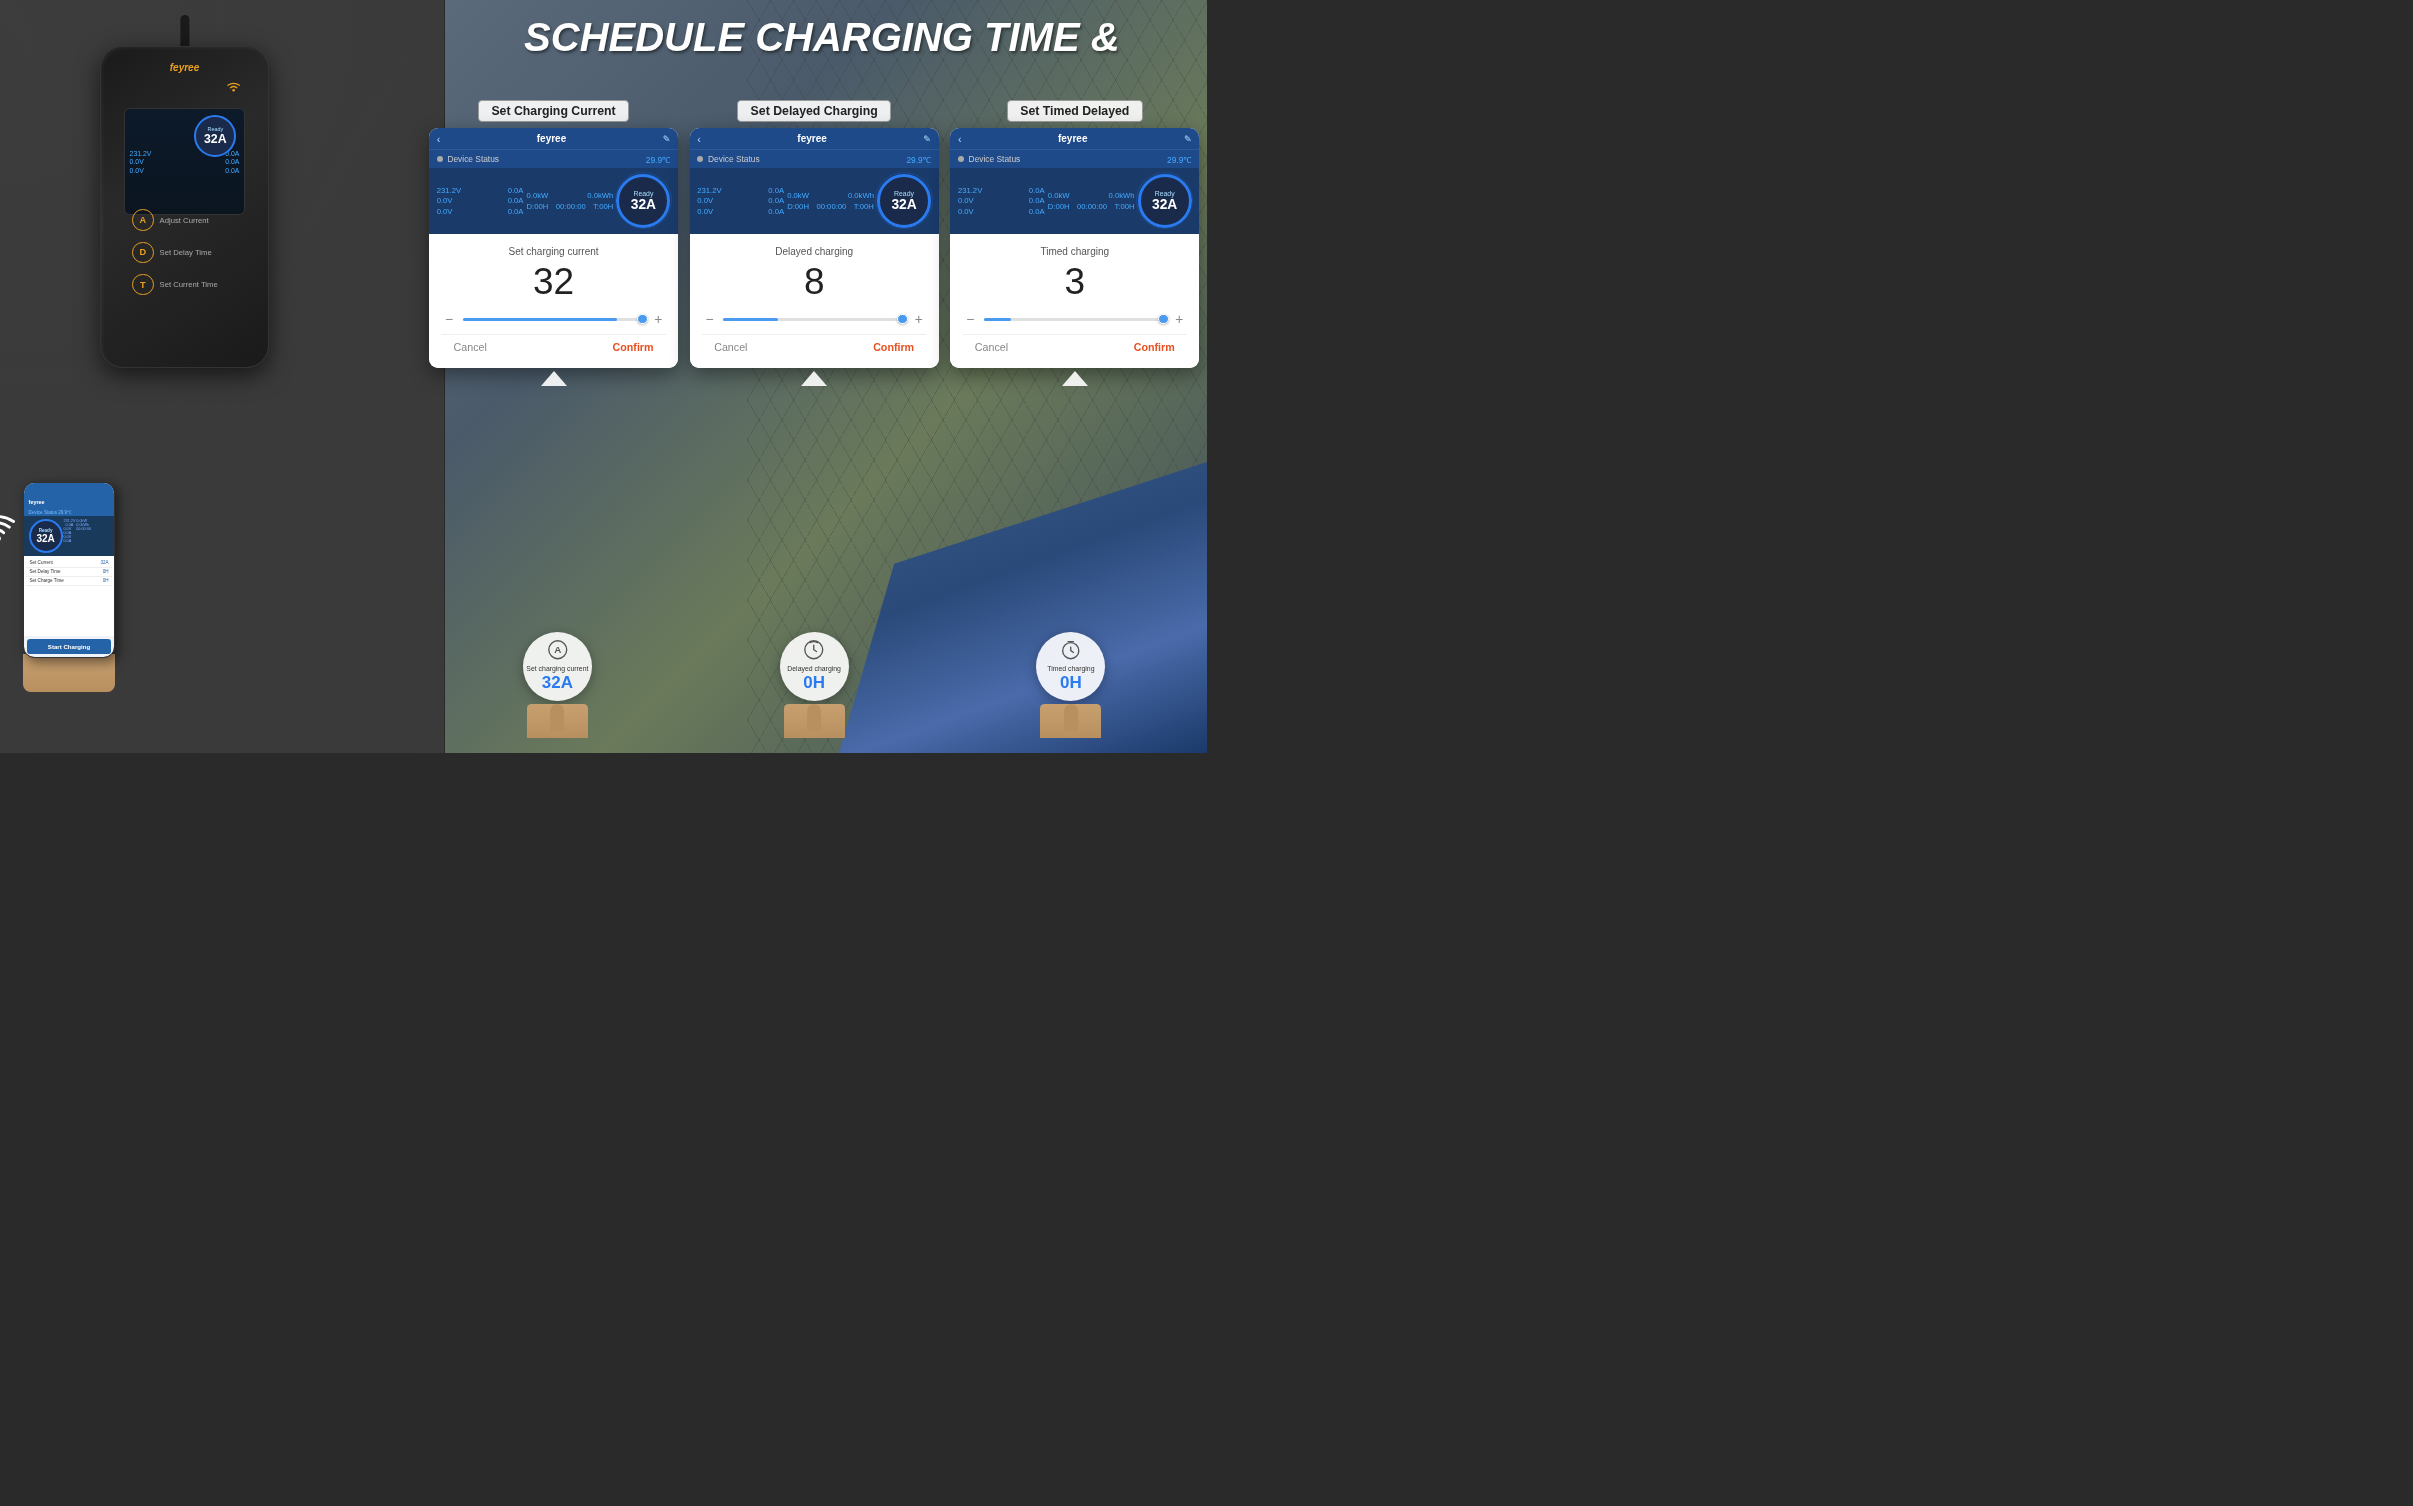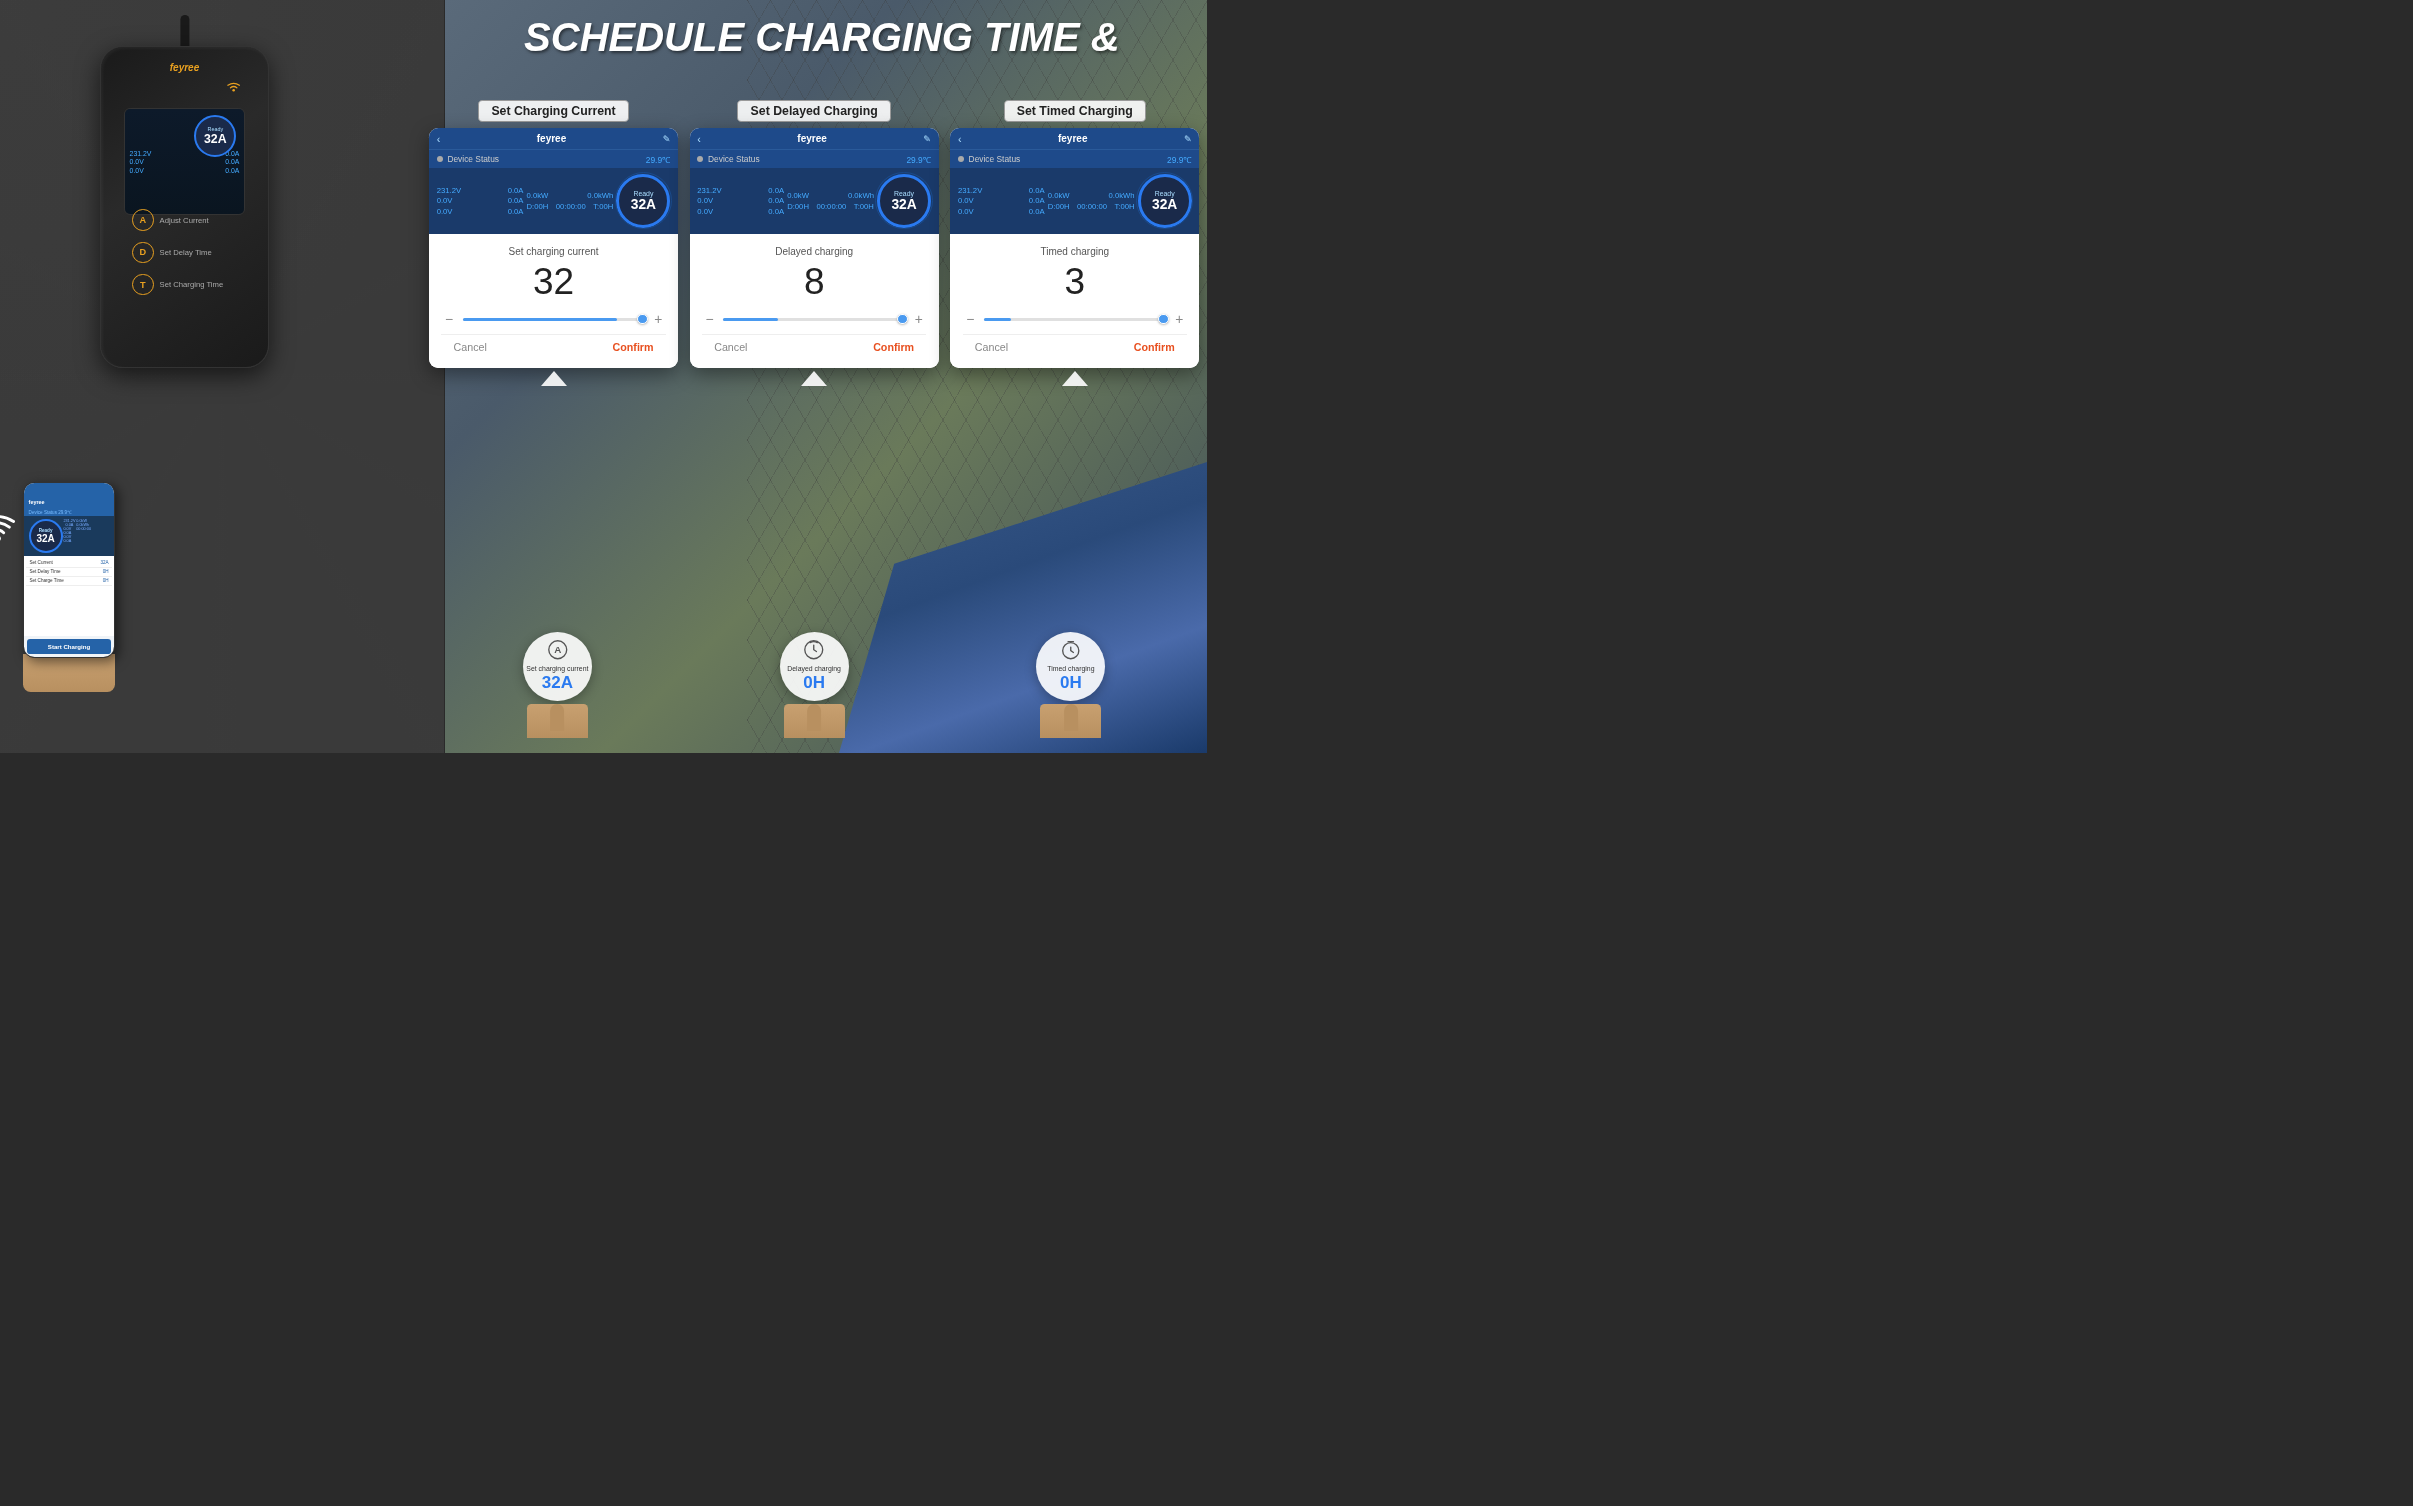--- a/index.html
+++ b/index.html
@@ -645,21 +645,21 @@
         <div class="charger-btn">
           <div class="btn-circle">A</div>
           <span class="btn-label">Adjust Current</span>
         </div>
         <div class="charger-btn">
           <div class="btn-circle">D</div>
           <span class="btn-label">Set Delay Time</span>
         </div>
         <div class="charger-btn">
           <div class="btn-circle">T</div>
-          <span class="btn-label">Set Charging Time</span>
+          <span class="btn-label">Set Current Time</span>
         </div>
       </div>
     </div>
   </div>
 
   <div class="phone-container">
 
     <div style="position:absolute;left:-42px;top:31px;">
       <svg width="34" height="34" viewBox="0 0 24 24">
         <circle cx="12" cy="18" r="2" fill="white"></circle>
@@ -846,21 +846,21 @@
           <div class="dialog-buttons">
             <span class="btn-cancel">Cancel</span>
             <span class="btn-confirm">Confirm</span>
           </div>
         </div>
       </div>
       <div class="arrow-up" style="margin-top:3.1px;"></div>
     </div>
 
     <div class="panel-wrapper">
-      <div class="panel-label">Set Timed Charging</div>
+      <div class="panel-label">Set Timed Delayed</div>
       <div class="app-phone">
         <div class="app-header">
           <span style="color:#adf;font-size:10.7px;">‹</span>
           <span class="app-header-title">feyree</span>
           <span class="app-header-icons">✎</span>
         </div>
         <div class="device-status">
           <div class="status-dot"></div>
           <span class="status-text">Device Status</span>
           <span class="status-temp">29.9℃</span>

